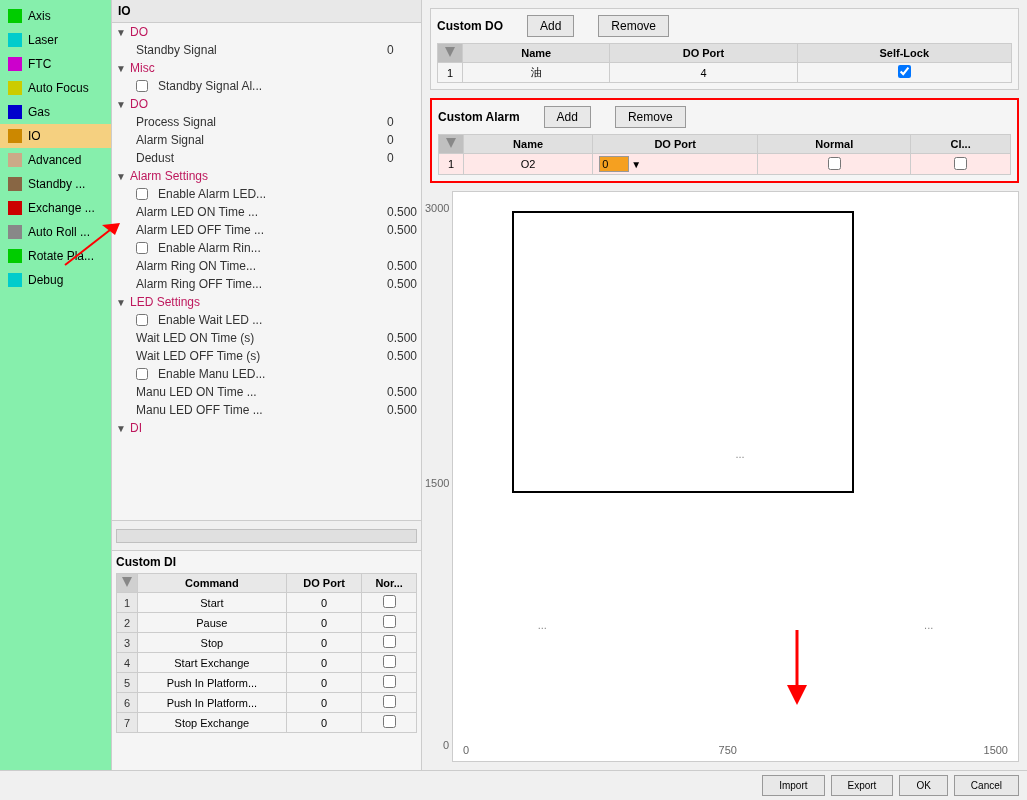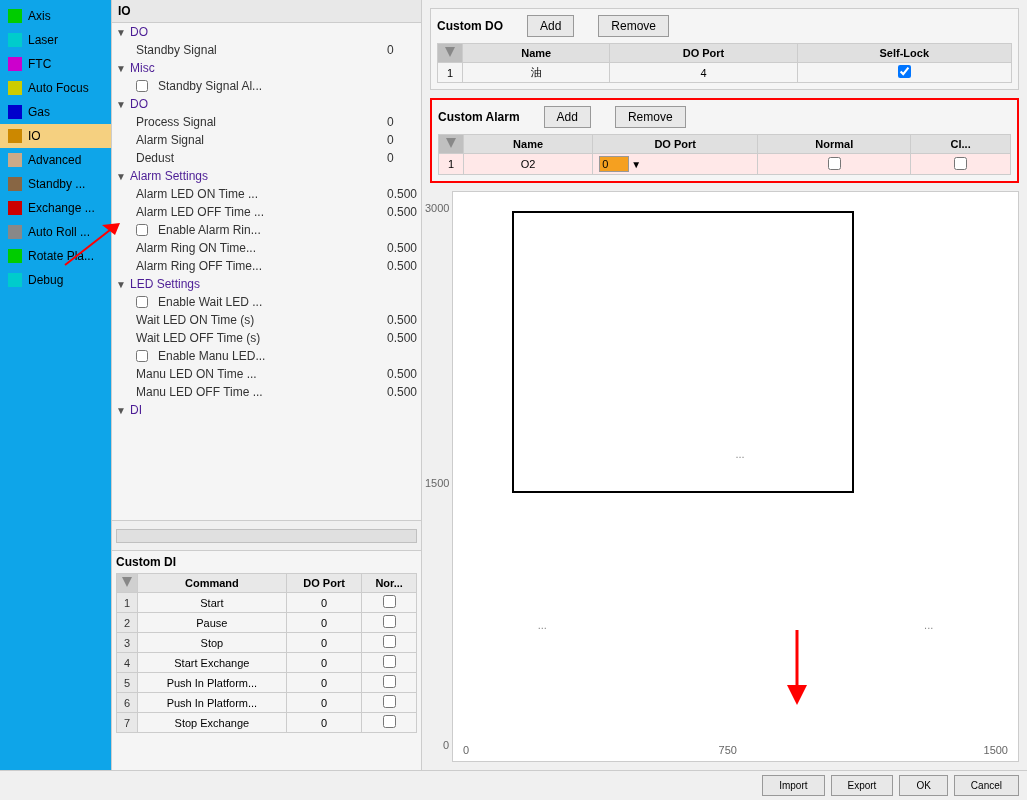--- a/index.html
+++ b/index.html
@@ -1,32 +1,32 @@
 <!DOCTYPE html>
 <html><head>
   <meta charset="utf-8">
   <style>
     * { box-sizing: border-box; margin: 0; padding: 0; font-family: Arial, sans-serif; font-size: 12px; }
     body { background: #f0f0f0; width: 1027px; height: 800px; overflow: hidden; display: flex; flex-direction: column; }
 
     .main-container { display: flex; flex: 1; overflow: hidden; }
 
     
-    .sidebar { width: 112px; background: #0ea5e9; border-right: 1px solid #ccc; display: flex; flex-direction: column; padding: 4px 0; }
+    .sidebar { width: 112px; background: #86efac; border-right: 1px solid #ccc; display: flex; flex-direction: column; padding: 4px 0; }
     .sidebar-item { display: flex; align-items: center; padding: 5px 8px; cursor: pointer; gap: 6px; }
     .sidebar-item.active { background: #f5d080; }
     .sidebar-color { width: 14px; height: 14px; flex-shrink: 0; }
     .sidebar-label { font-size: 12px; }
 
     
     .middle-panel { width: 310px; background: #f5f5f5; border-right: 1px solid #ccc; display: flex; flex-direction: column; overflow: hidden; }
     .tree-group { margin: 0; }
     .tree-group-header { display: flex; align-items: center; padding: 2px 4px; gap: 4px; cursor: pointer; }
     .collapse-icon { font-size: 10px; color: #555; width: 10px; }
-    .group-label { font-weight: normal; color: #4c1d95; }
+    .group-label { font-weight: normal; color: #be185d; }
     .tree-item { display: flex; align-items: center; padding: 2px 4px 2px 24px; }
     .tree-item-label { flex: 1; color: #333; }
     .tree-item-value { color: #333; min-width: 30px; }
     .tree-checkbox { width: 12px; height: 12px; }
     .tree-item-checkbox { display: flex; align-items: center; padding: 2px 4px 2px 24px; gap: 10px; }
 
     
     .middle-bottom { height: 220px; border-top: 1px solid #ccc; padding: 4px; }
     .section-title { font-weight: bold; margin-bottom: 4px; }
     .di-table { width: 100%; border-collapse: collapse; }
@@ -172,20 +172,24 @@
           <div class="tree-item">
             <span class="tree-item-label">Dedust</span>
             <span class="tree-item-value">0</span>
           </div>
         </div>
 
         <div class="tree-group">
           <div class="tree-group-header">
             <span class="collapse-icon">▼</span>
             <span class="group-label">Alarm Settings</span>
+          </div>
+          <div class="tree-item-checkbox">
+            <input type="checkbox" class="tree-checkbox" style="">
+            <span class="tree-item-label">Enable Alarm LED...</span>
           </div>
           <div class="tree-item">
             <span class="tree-item-label">Alarm LED ON Time ...</span>
             <span class="tree-item-value">0.500</span>
           </div>
           <div class="tree-item">
             <span class="tree-item-label">Alarm LED OFF Time ...</span>
             <span class="tree-item-value">0.500</span>
           </div>
           <div class="tree-item-checkbox">

